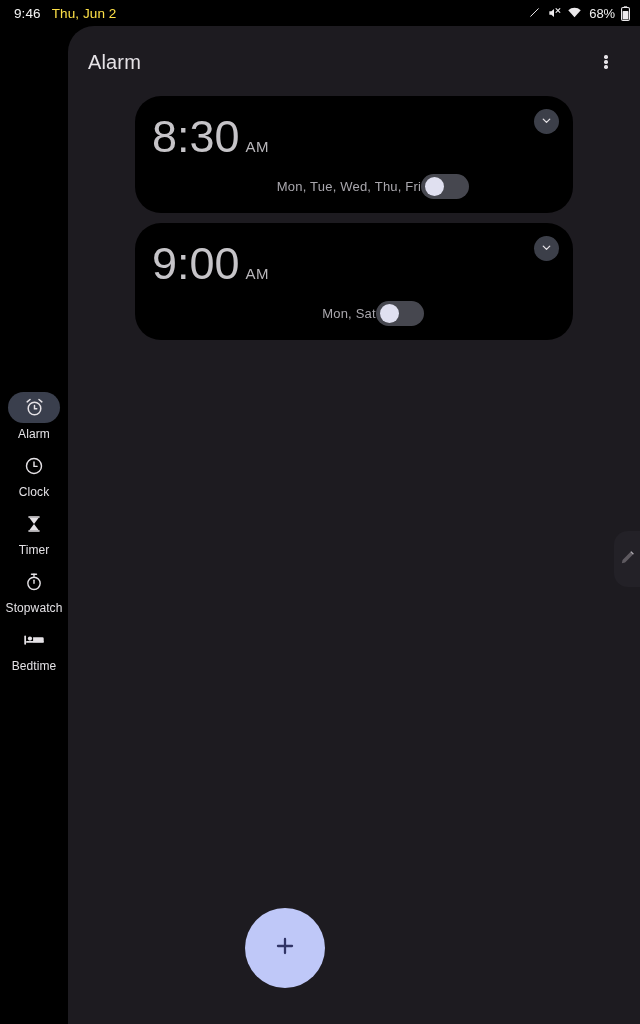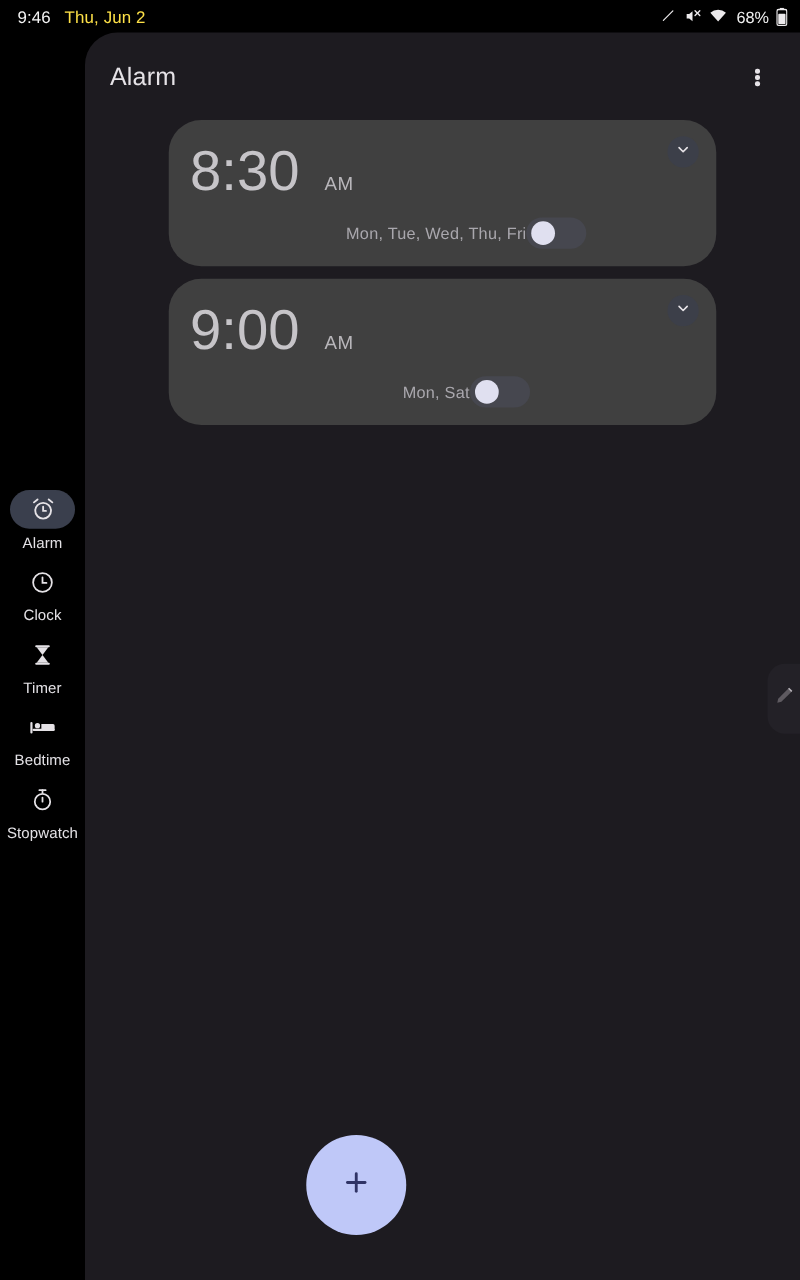--- a/index.html
+++ b/index.html
@@ -160,41 +160,41 @@
 
   
   .alarm-list {
     margin-top: 6px;
     padding: 0 2px;
   }
   .alarm-card {
     position: relative;
     width: 438px;
     margin: 0 auto 10px auto;
-    background: #404040;
+    background: #000000;
     border-radius: 26px;
     padding: 16px 20px 14px 16px;
     box-sizing: border-box;
   }
   .alarm-time-row {
     display: flex;
     align-items: baseline;
     padding-left: 1px;
   }
   .alarm-time {
     font-size: 45px;
     line-height: 50px;
     color: #c6c4c8;
     font-weight: 400;
     letter-spacing: 0px;
   }
   .alarm-ampm {
     font-size: 15px;
     color: #b8b6ba;
-    margin-left: 20px;
+    margin-left: 6px;
     letter-spacing: 0.5px;
   }
   .alarm-bottom-row {
     display: flex;
     align-items: center;
     justify-content: center;
     margin-top: 12px;
     margin-left: 40px;
   }
   .alarm-days {
@@ -338,40 +338,40 @@
             <rect x="5" y="19.5" width="14" height="1.9" rx="0.9"></rect>
             <path d="M6.4 4.6 h11.2 L12 12 Z"></path>
             <path d="M6.4 19.4 h11.2 L12 12 Z"></path>
           </svg>
         </div>
         <span class="rail-label">Timer</span>
       </div>
 
       <div class="rail-item">
         <div class="rail-pill">
+          <svg width="20" height="20" viewBox="0 0 24 24" fill="none" stroke="#e5e2e6" stroke-width="1.7" stroke-linecap="round">
+            <circle cx="12" cy="13.6" r="7.4"></circle>
+            <path d="M12 9.8 v3.8"></path>
+            <path d="M9 2.6 h6"></path>
+            <path d="M12 2.6 v2.6"></path>
+          </svg>
+        </div>
+        <span class="rail-label">Stopwatch</span>
+      </div>
+
+      <div class="rail-item">
+        <div class="rail-pill">
           <svg width="22" height="18" viewBox="0 0 24 18" fill="#e5e2e6">
             <rect x="1.4" y="4.2" width="1.9" height="10" rx="0.9"></rect>
             <circle cx="7.6" cy="7.4" r="2.3"></circle>
             <path d="M11 6 h10.2 a1.4 1.4 0 0 1 1.4 1.4 v4 H11 Z"></path>
             <rect x="3.3" y="10" width="19.3" height="2.1" rx="1"></rect>
           </svg>
         </div>
         <span class="rail-label">Bedtime</span>
-      </div>
-
-      <div class="rail-item">
-        <div class="rail-pill">
-          <svg width="20" height="20" viewBox="0 0 24 24" fill="none" stroke="#e5e2e6" stroke-width="1.7" stroke-linecap="round">
-            <circle cx="12" cy="13.6" r="7.4"></circle>
-            <path d="M12 9.8 v3.8"></path>
-            <path d="M9 2.6 h6"></path>
-            <path d="M12 2.6 v2.6"></path>
-          </svg>
-        </div>
-        <span class="rail-label">Stopwatch</span>
       </div>
 
     </div>
   </div>
 
   <div class="pane">
 
     <div class="appbar">
       <div class="appbar-title">Alarm</div>
       <div class="overflow-btn">

